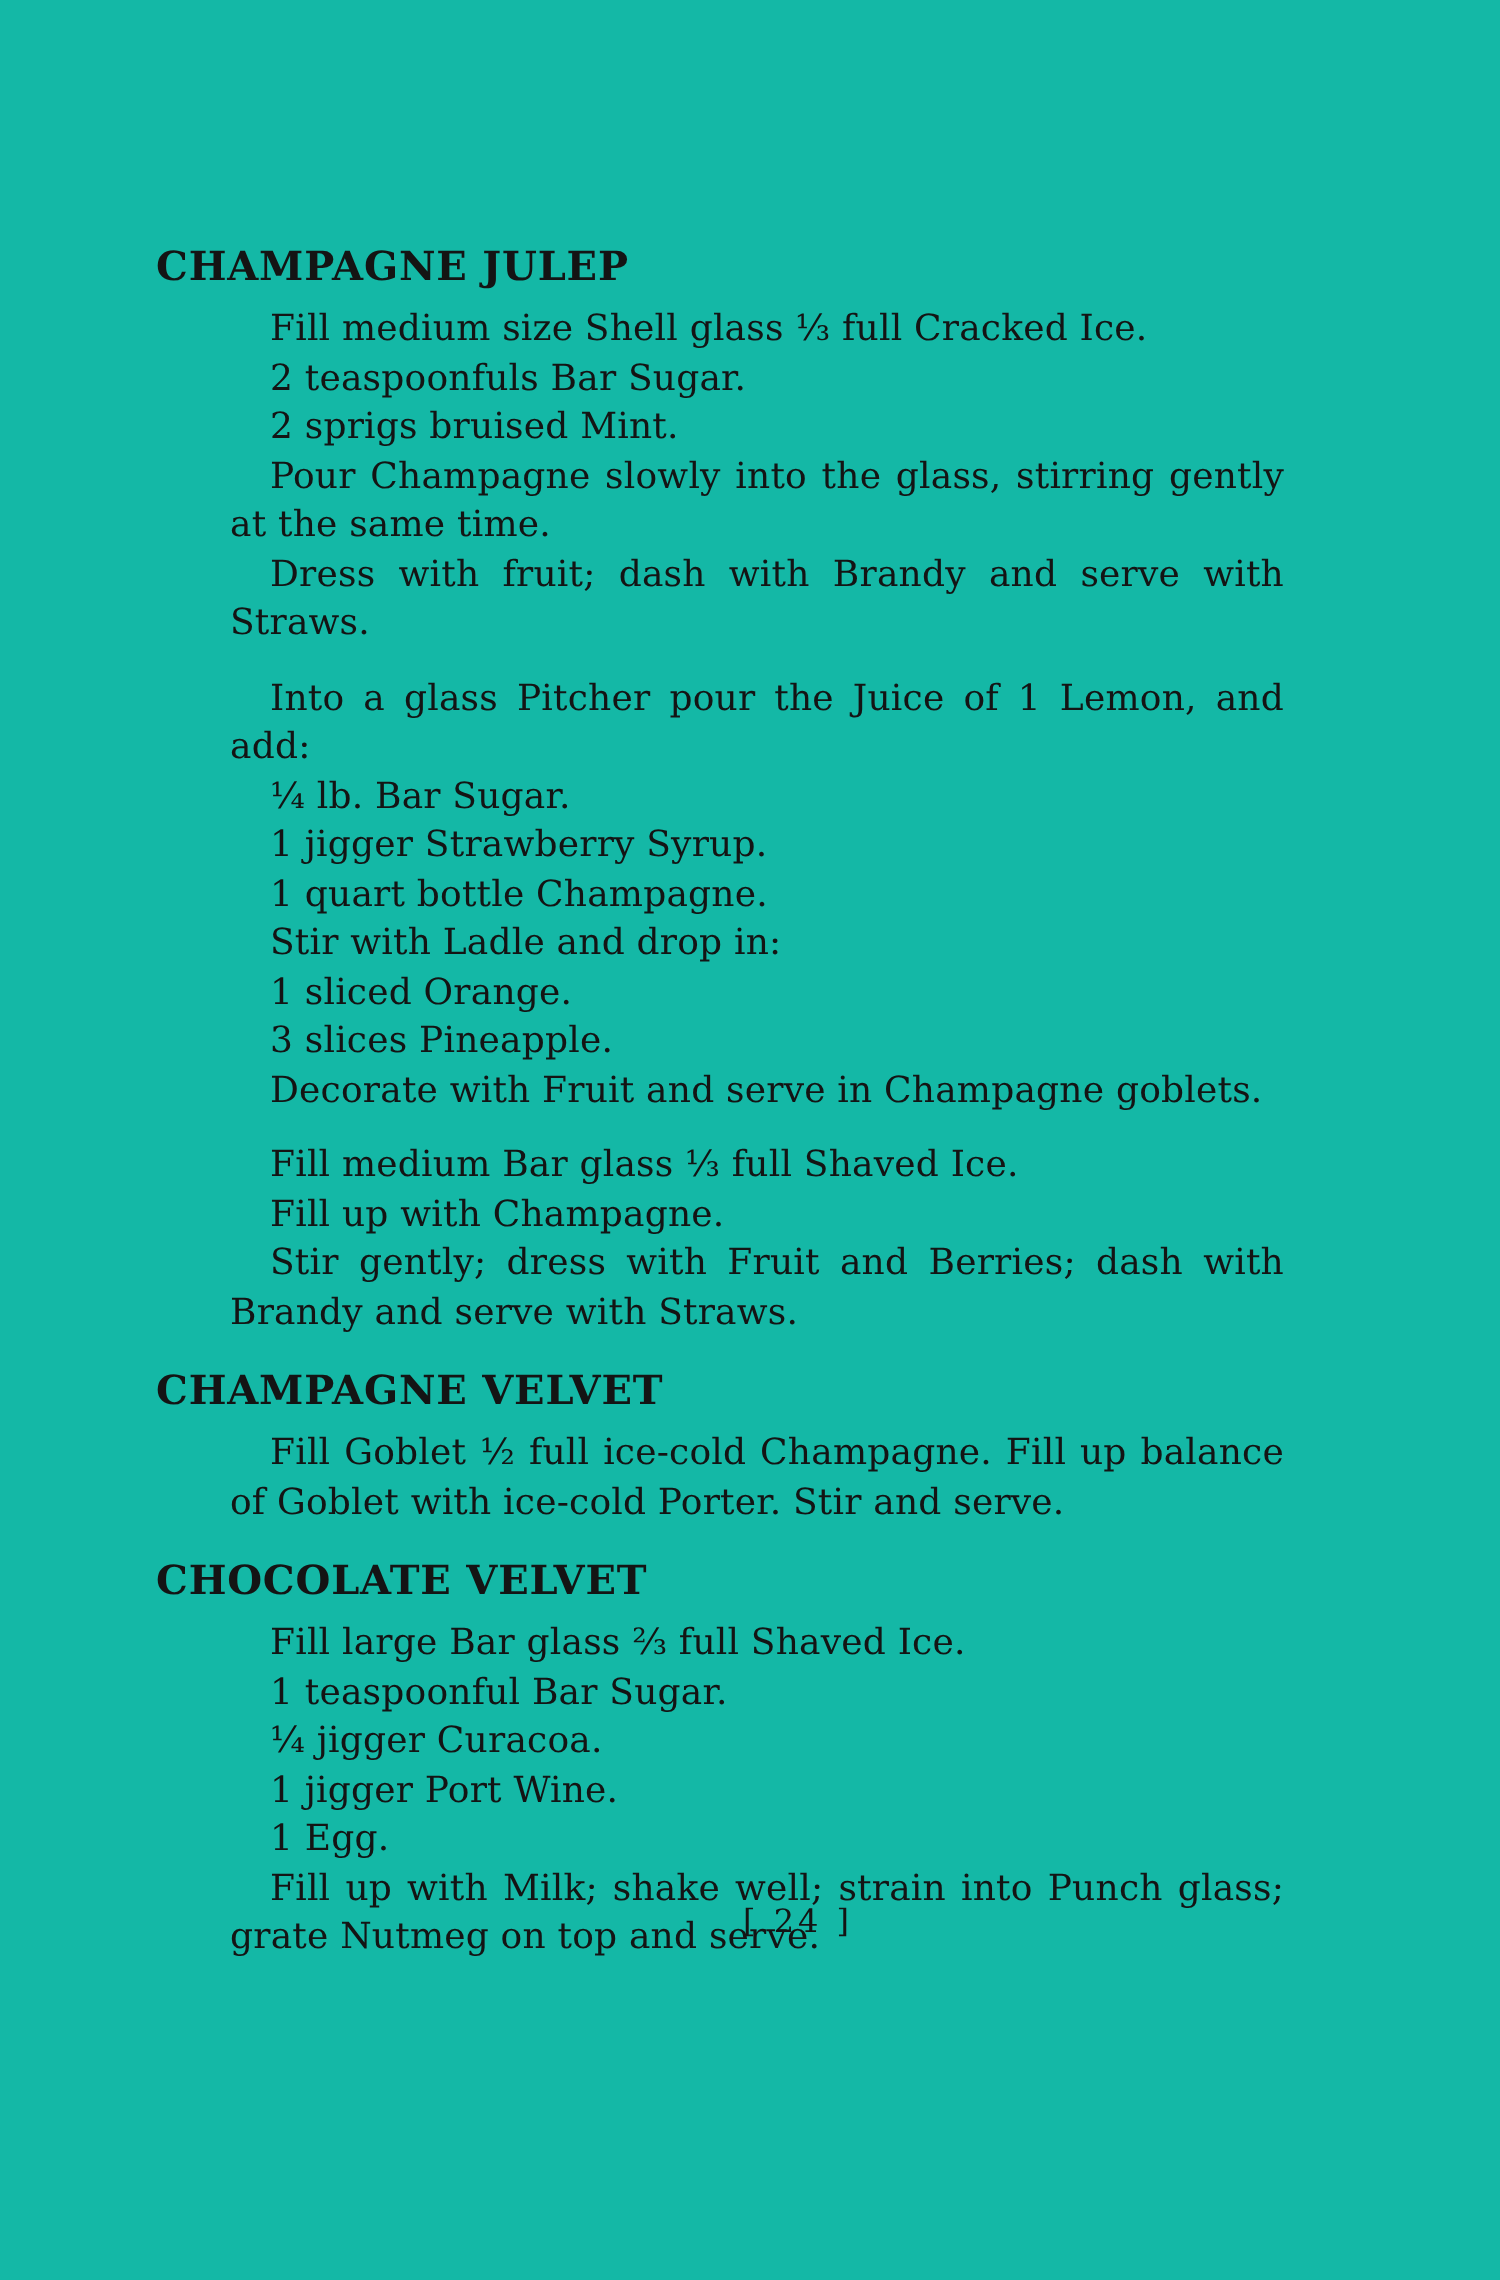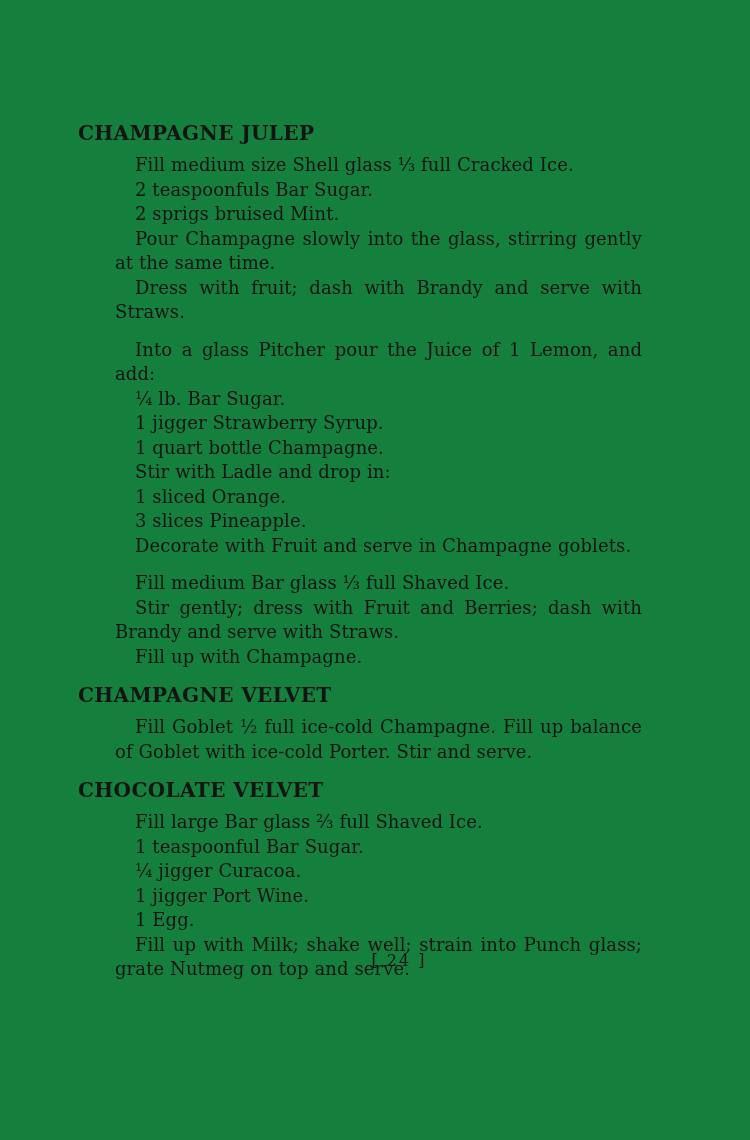--- a/index.html
+++ b/index.html
@@ -5,21 +5,21 @@
   html, body {
     margin: 0;
     padding: 0;
     background: #e8e8e8;
   }
   .page {
     position: relative;
     width: 750px;
     height: 1140px;
     margin: 0 auto;
-    background: #15803d;
+    background: #14b8a6;
     color: #141414;
     font-family: "DejaVu Serif", "Liberation Serif", serif;
     overflow: hidden;
   }
   .content {
     position: absolute;
     top: 120px;
     left: 78px;
     width: 564px;
   }
@@ -70,22 +70,22 @@
         <p class="recipe-line">¼ lb. Bar Sugar.</p>
         <p class="recipe-line">1 jigger Strawberry Syrup.</p>
         <p class="recipe-line">1 quart bottle Champagne.</p>
         <p class="recipe-line">Stir with Ladle and drop in:</p>
         <p class="recipe-line">1 sliced Orange.</p>
         <p class="recipe-line">3 slices Pineapple.</p>
         <p class="recipe-line">Decorate with Fruit and serve in Champagne goblets.</p>
       </section>
       <section class="recipe">
         <p class="recipe-line">Fill medium Bar glass ⅓ full Shaved Ice.</p>
+        <p class="recipe-line">Fill up with Champagne.</p>
         <p class="recipe-line">Stir gently; dress with Fruit and Berries; dash with Brandy and serve with Straws.</p>
-        <p class="recipe-line">Fill up with Champagne.</p>
       </section>
       <section class="recipe">
         <h2 class="recipe-title">CHAMPAGNE VELVET</h2>
         <p class="recipe-line">Fill Goblet ½ full ice-cold Champagne.  Fill up balance of Goblet with ice-cold Porter.  Stir and serve.</p>
       </section>
       <section class="recipe">
         <h2 class="recipe-title">CHOCOLATE VELVET</h2>
         <p class="recipe-line">Fill large Bar glass ⅔ full Shaved Ice.</p>
         <p class="recipe-line">1 teaspoonful Bar Sugar.</p>
         <p class="recipe-line">¼ jigger Curacoa.</p>

